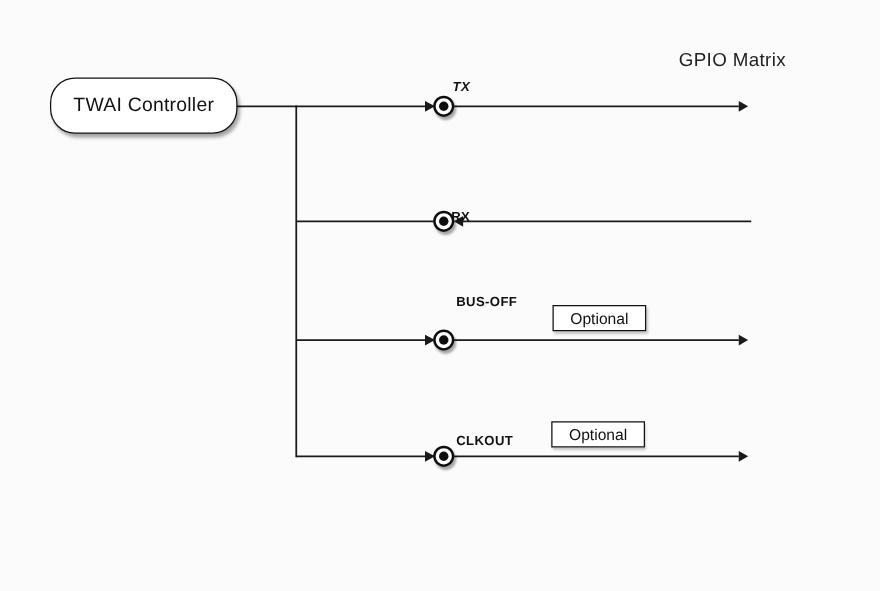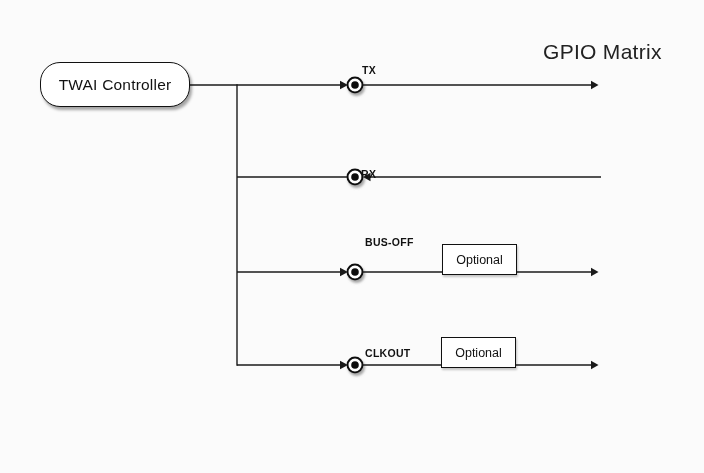--- a/index.html
+++ b/index.html
@@ -38,41 +38,41 @@
   .controller-box span {
     font-size: 15.5px;
     color: #111111;
     letter-spacing: 0.2px;
     white-space: nowrap;
   }
   .gpio-label {
     position: absolute;
     left: 543px;
     top: 40px;
-    font-size: 21px;
+    font-size: 15px;
     color: #222222;
     letter-spacing: 0.3px;
     white-space: nowrap;
   }
   .pin-label {
     position: absolute;
     font-size: 10.5px;
     font-weight: 600;
     color: #111111;
     letter-spacing: 0.3px;
     white-space: nowrap;
   }
-  .pin-tx     { left: 362px; top: 64px; }
+  .pin-tx     { left: 362px; top: 64px; font-style: italic; }
   .pin-rx     { left: 361px; top: 168px; }
   .pin-busoff { left: 365px; top: 236px; }
   .pin-clkout { left: 365px; top: 347px; }
   .optional-box {
     position: absolute;
     width: 75px;
-    height: 31px;
+    height: 21px;
     background: #ffffff;
     border: 1.5px solid #111111;
     box-shadow: 1px 2px 2px rgba(0,0,0,0.22);
     display: flex;
     align-items: center;
     justify-content: center;
     box-sizing: border-box;
     text-align: center;
   }
   .opt-busoff { left: 442px; top: 244px; }

